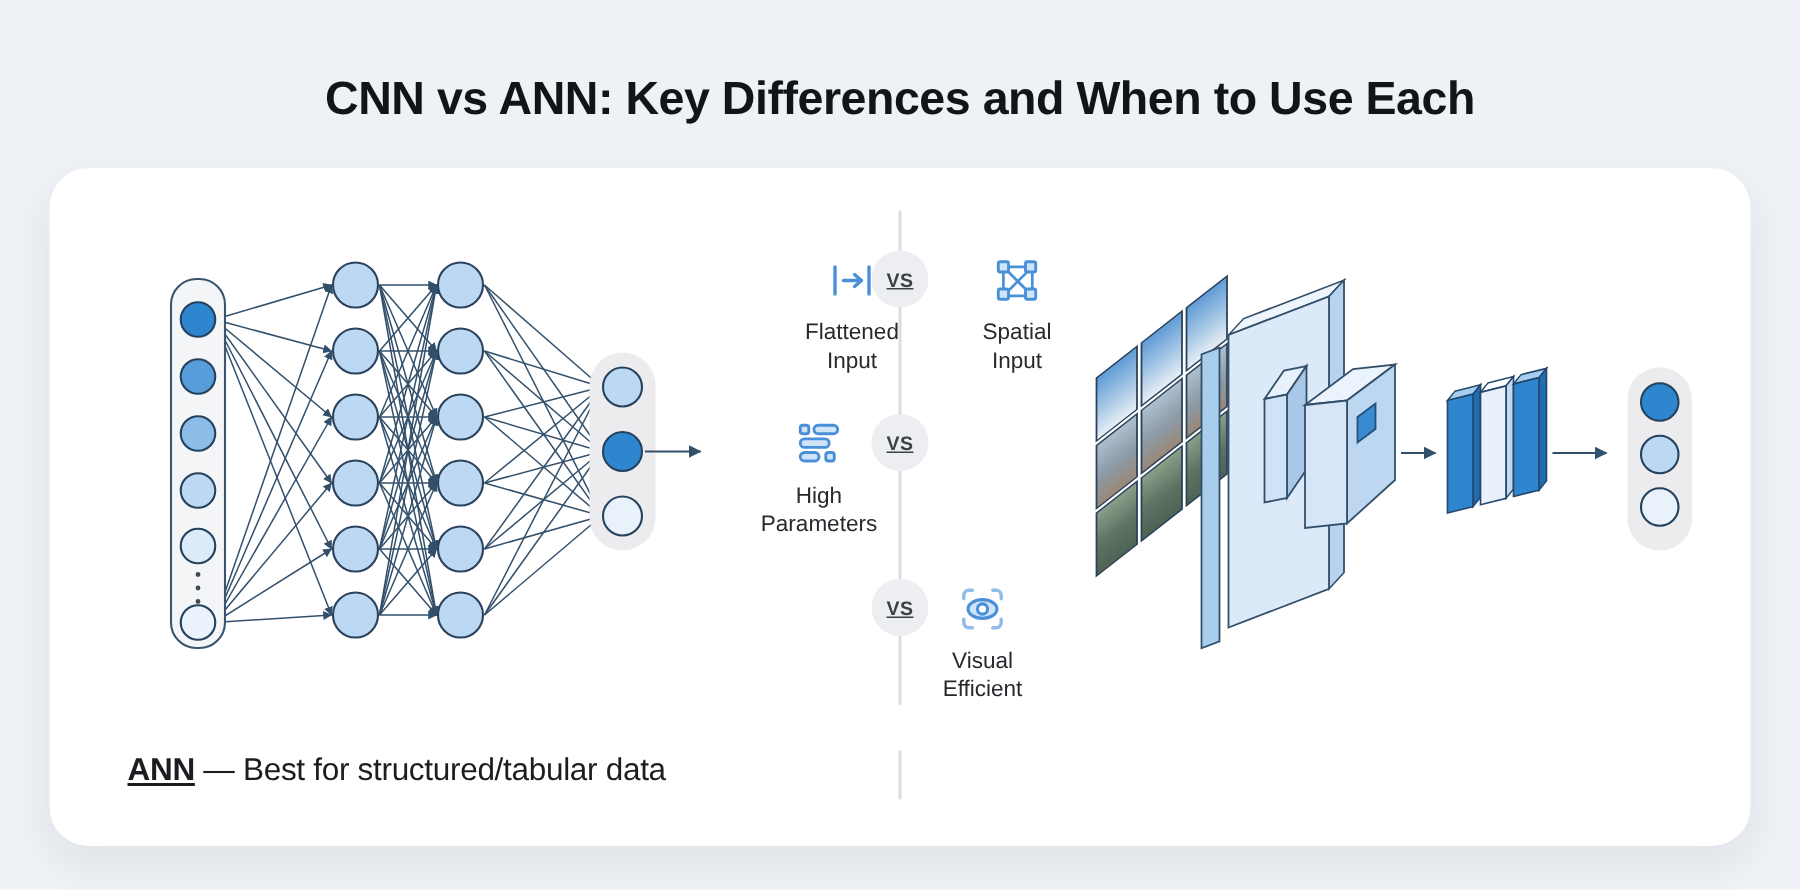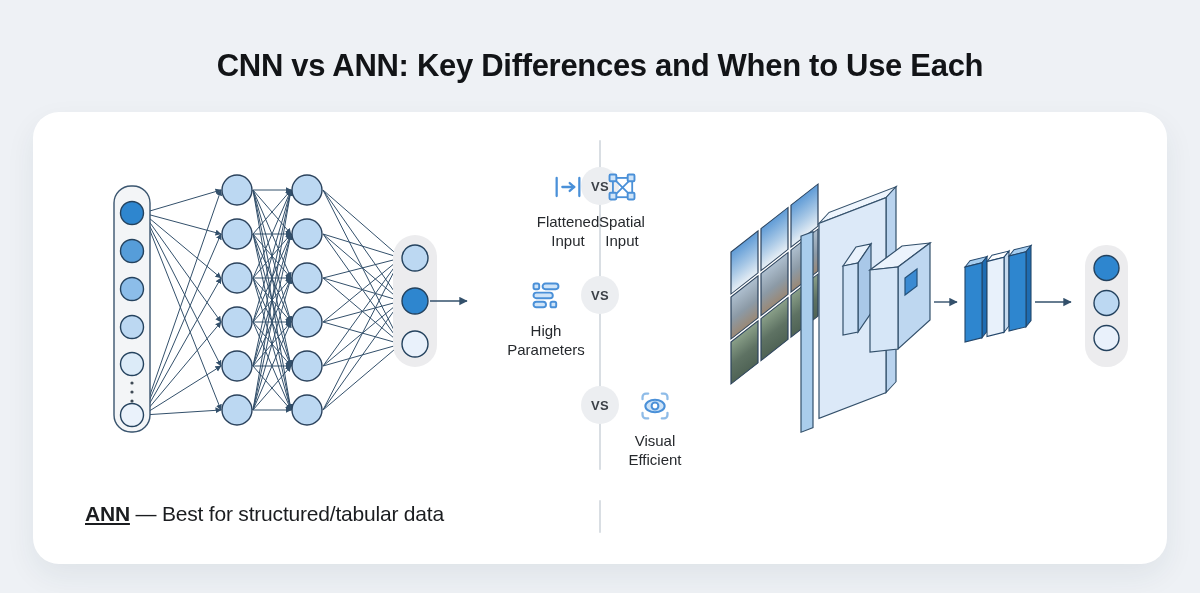--- a/index.html
+++ b/index.html
@@ -24,21 +24,21 @@
   .divider-main{left:566px;top:28px;height:330px;}
   .divider-bottom{left:566px;top:388px;height:33px;}
   .cmp-item{
     position:absolute;width:110px;text-align:center;color:#26292d;
   }
   .cmp-item .cicon{display:block;margin:0 auto;}
   .clabel{margin-top:8px;font-size:15px;line-height:19px;color:#26292d;}
   .vs-badge{
     position:absolute;width:38px;height:38px;border-radius:50%;
     background:#eceef1;color:#3c4148;font-size:13px;font-weight:600;
-    display:flex;align-items:center;justify-content:center;letter-spacing:.3px;
+    display:flex;align-items:center;justify-content:center;letter-spacing:.3px;text-decoration:underline;
   }
   .footer-label{
     position:absolute;top:390px;font-size:21px;color:#1b1d20;letter-spacing:-0.2px;
   }
   .footer-label b{font-weight:700;text-decoration:underline;}
   .footer-ann{left:52px;}
   .footer-cnn{left:689px;}
   .conn{stroke:#33506b;stroke-width:1;}
   .hnode{fill:#bcd8f2;stroke:#2b425c;stroke-width:1.4;}
   .tile{stroke:#2b425c;stroke-width:1.2;}
@@ -174,21 +174,21 @@
       <line class="ik" x1="25" y1="7" x2="25" y2="23"></line>
       <line class="ik" x1="10" y1="15" x2="20.5" y2="15"></line>
       <polyline class="ik" points="16.5,11.5 20.5,15 16.5,18.5"></polyline>
     </svg>
     <div class="clabel">
       <div>Flattened</div>
       <div>Input</div>
     </div>
   </div>
   <div class="vs-badge" style="left:548px;top:55px">VS</div>
-  <div class="cmp-item" style="left:534px;top:58px">
+  <div class="cmp-item" style="left:590px;top:58px">
     <svg class="cicon" width="34" height="34" viewBox="0 0 30 30">
       <g stroke="#4a90d8" stroke-width="1.6">
         <line x1="7" y1="7" x2="24" y2="7"></line>
         <line x1="7" y1="24" x2="24" y2="24"></line>
         <line x1="7" y1="7" x2="7" y2="24"></line>
         <line x1="24" y1="7" x2="24" y2="24"></line>
         <line x1="7" y1="7" x2="24" y2="24"></line>
         <line x1="24" y1="7" x2="7" y2="24"></line>
       </g>
       <g class="ikf">

